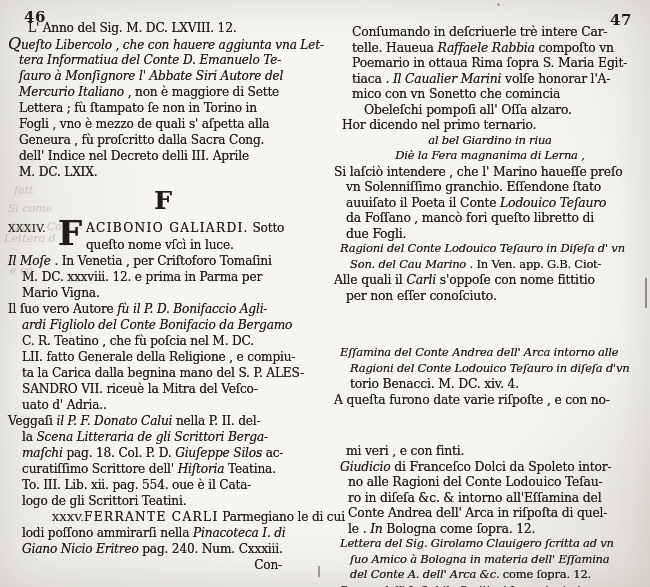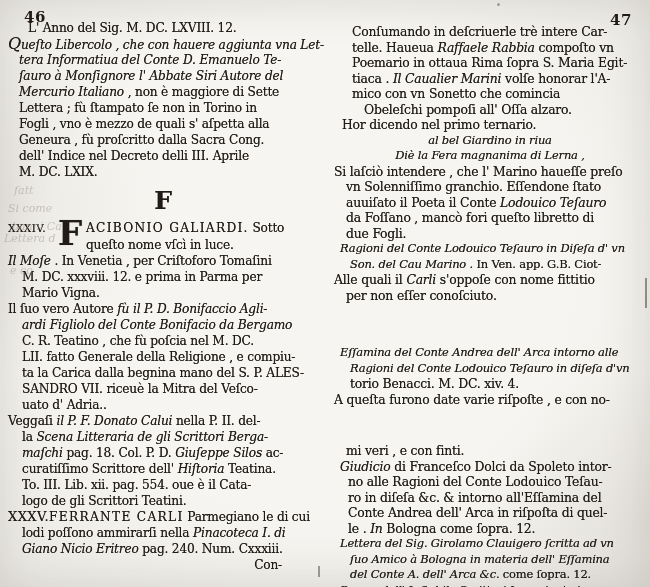--- a/index.html
+++ b/index.html
@@ -25,21 +25,21 @@
     white-space:nowrap;
     letter-spacing:-0.2px;
     text-shadow:0 0 0.6px rgba(32,27,18,0.7);
   }
   .colL .line{height:16.05px;line-height:16.05px;font-size:12.2px;}
   .colR .line{height:15.5px;line-height:15.5px;font-size:12.4px;}
   .colR .line.sm{font-size:11.5px;}
   .rm{font-style:normal;}
   .it{font-style:italic;}
   .cp{letter-spacing:1.3px;}
-  .lb{font-size:13px;text-transform:uppercase;letter-spacing:0.4px;}
+  .lb{font-size:10px;text-transform:uppercase;letter-spacing:0.4px;margin-left:44px;}
   .lead::first-letter{font-size:16px;}
   .mt12{margin-top:12px;}
   .fhead{
     font-size:25px;line-height:30px;height:30px;
     font-weight:bold;text-align:center;
     margin:6px 0 4px 0;
     text-shadow:0 0 0.6px rgba(32,27,18,0.7);
   }
   .e34{position:relative;}
   .e34 .lb34{

